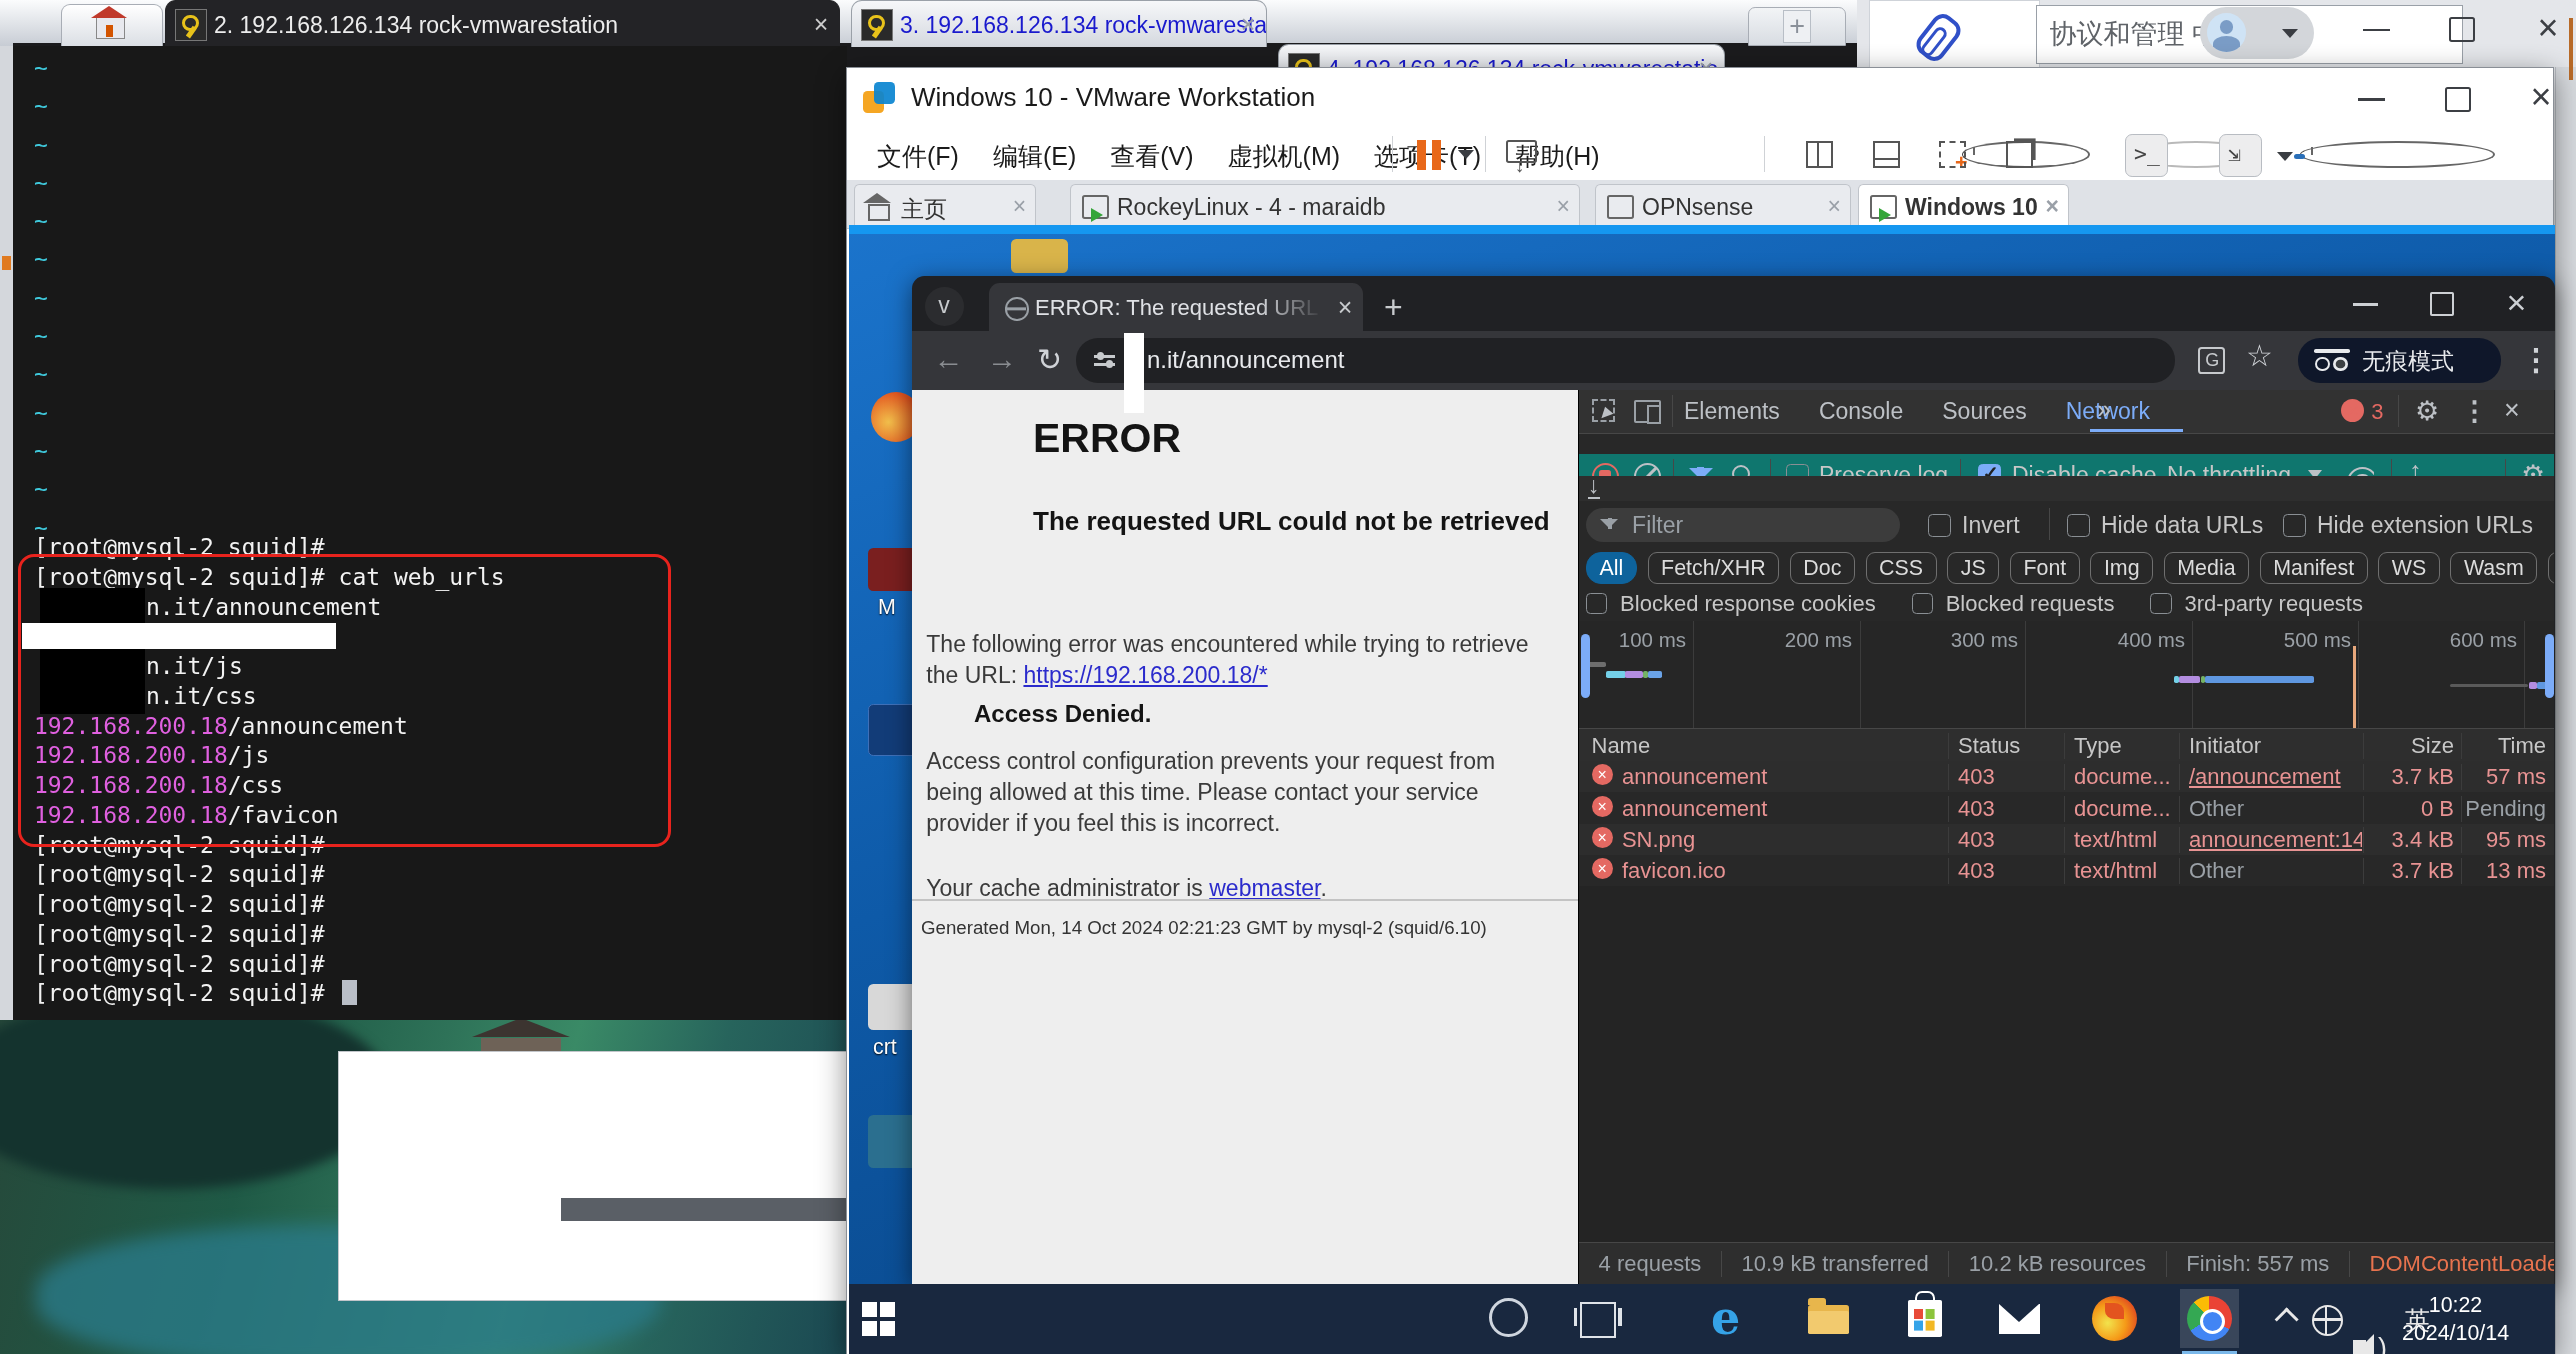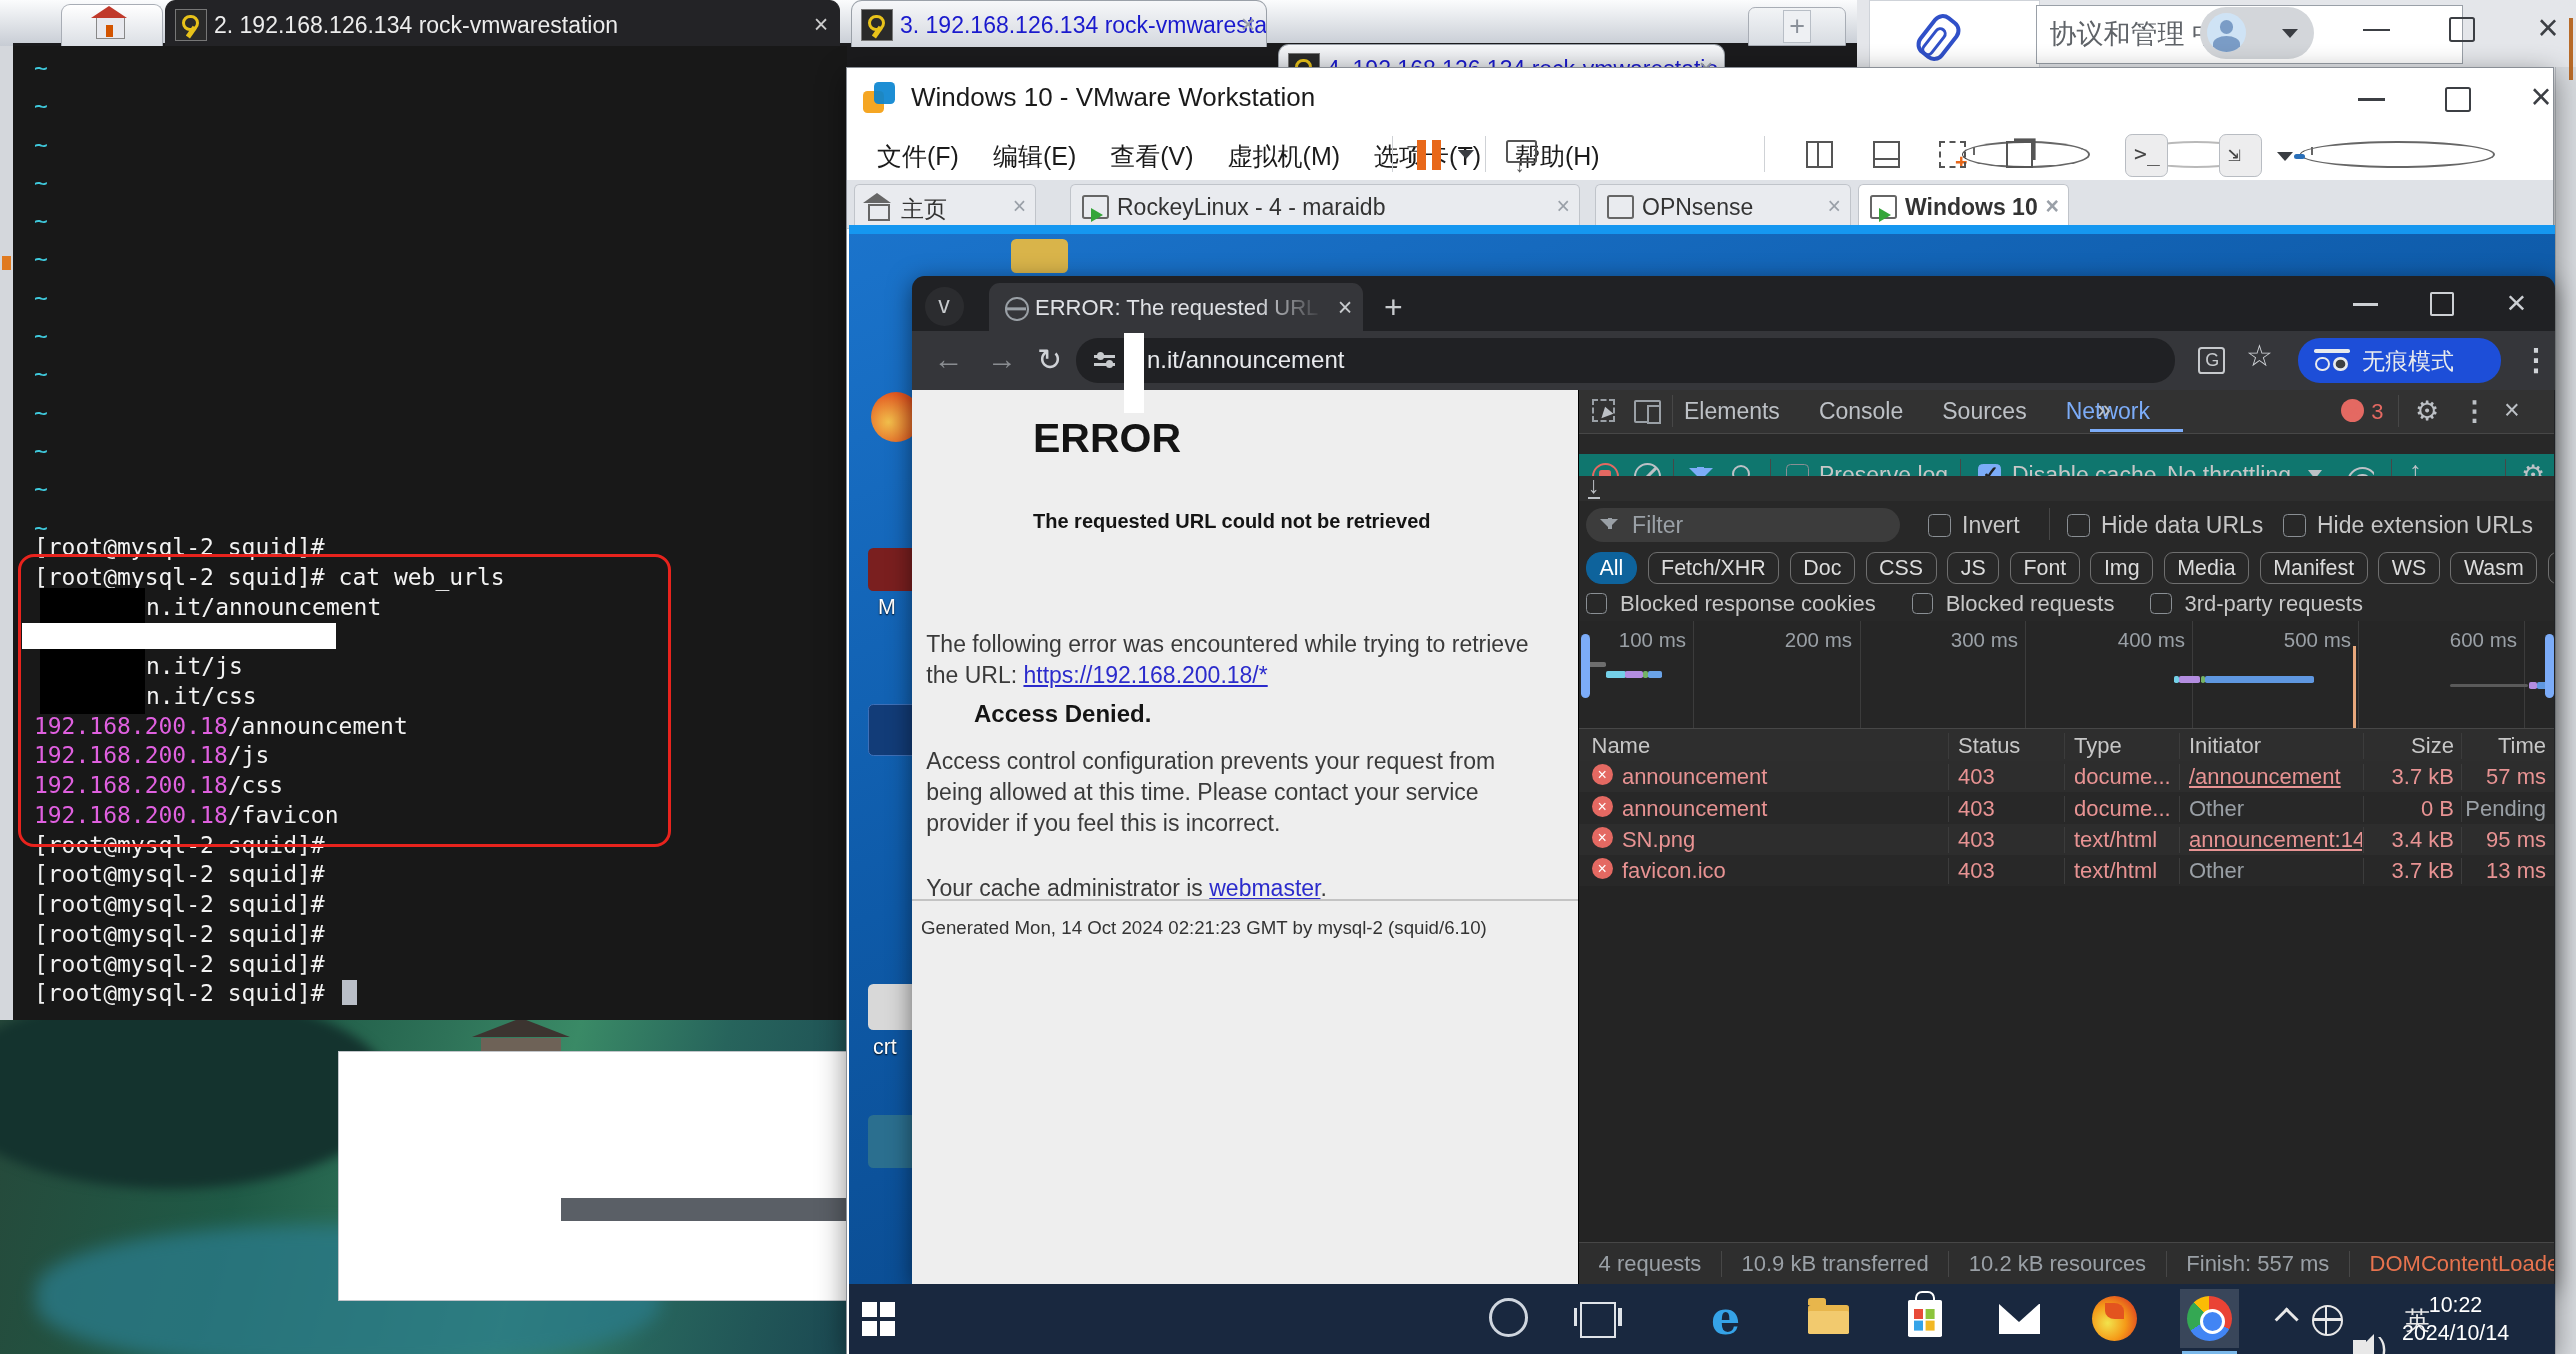--- a/index.html
+++ b/index.html
@@ -138,29 +138,29 @@
   #c-urlpill{left:164px;top:7.1px;width:1099px;height:45px;background:#202124;border-radius:22px;}
   #c-urlpill .tune{position:absolute;left:14.3px;top:8px;width:28.5px;height:28.5px;border-radius:50%;}
   .tune i,.tune b{position:absolute;left:3.6px;width:21.4px;height:2.7px;background:#c7cacd;}
   .tune i{top:9px;} .tune b{top:17px;}
   .tune i:after,.tune b:after{content:"";position:absolute;top:-2.7px;width:7.1px;height:7.1px;border-radius:50%;background:#c7cacd;}
   .tune i:after{left:2.7px;} .tune b:after{right:2.7px;}
   #c-url{position:absolute;left:71px;top:8px;font-size:24px;color:#e8eaed;white-space:nowrap;}
   #url-redact{left:212px;top:57px;width:19.6px;height:80px;background:#ffffff;z-index:30;}
   .trans{border:2.7px solid #c7cacd;border-radius:3.6px;width:23px;height:23px;position:absolute;}
   .trans:after{content:"G";position:absolute;left:5.3px;top:0.9px;font-size:18px;color:#c7cacd;}
-  #c-incog{left:1386px;top:7.1px;width:203px;height:45px;background:#1d4ed8;border-radius:22px;text-decoration:underline;}
+  #c-incog{left:1386px;top:7.1px;width:203px;height:45px;background:#0f172a;border-radius:22px;text-decoration:underline;}
   .incog-ic{position:absolute;left:16px;top:10.7px;width:36px;height:23px;}
   .incog-ic:before{content:"";position:absolute;left:0;top:0;width:36px;height:4.5px;background:#e8eaed;border-radius:1.8px;}
   .incog-ic:after{content:"";position:absolute;left:0.9px;top:8px;width:10.7px;height:10.7px;border:2.7px solid #e8eaed;border-radius:50%;box-shadow:18px 0 0 -2.7px #3c4043,18px 0 0 0 #e8eaed;}
   #c-incog span{position:absolute;left:64px;top:8px;font-size:23px;color:#e8eaed;}
   
   #errorpage{left:0;top:114px;width:666px;height:894px;background:#eeeeee;color:#3a3a3a;overflow:hidden;}
   #errorpage h1{position:absolute;left:121px;top:25px;margin:0;font-size:41px;color:#141414;}
-  #errorpage h2{position:absolute;left:121px;top:114px;margin:0;font-size:20px;color:#141414;width:517px;line-height:34px;}
+  #errorpage h2{position:absolute;left:121px;top:114px;margin:0;font-size:26px;color:#141414;width:517px;line-height:34px;}
   .ep-p{position:absolute;left:14.3px;font-size:23px;line-height:31px;width:624px;}
   .ep-link{color:#2b2bcc;text-decoration:underline;}
   #ep-denied{position:absolute;left:62px;font-size:24px;font-weight:bold;color:#141414;}
   #ep-hr{position:absolute;left:0;top:509px;width:666px;height:1.8px;background:#c3c3c3;}
   #ep-gen{position:absolute;left:9px;top:527px;font-size:18.7px;color:#333;}
   
   #devtools{left:666px;top:114px;width:976px;height:894px;background:#282828;border-left:1.8px solid #000;
     color:#c7c7c7;font-size:22px;box-sizing:border-box;overflow:hidden;}
   .dt-row{position:absolute;left:0;width:976px;}
   #dt-r1{top:0;height:43px;background:#323232;border-bottom:0.9px solid #474747;}

